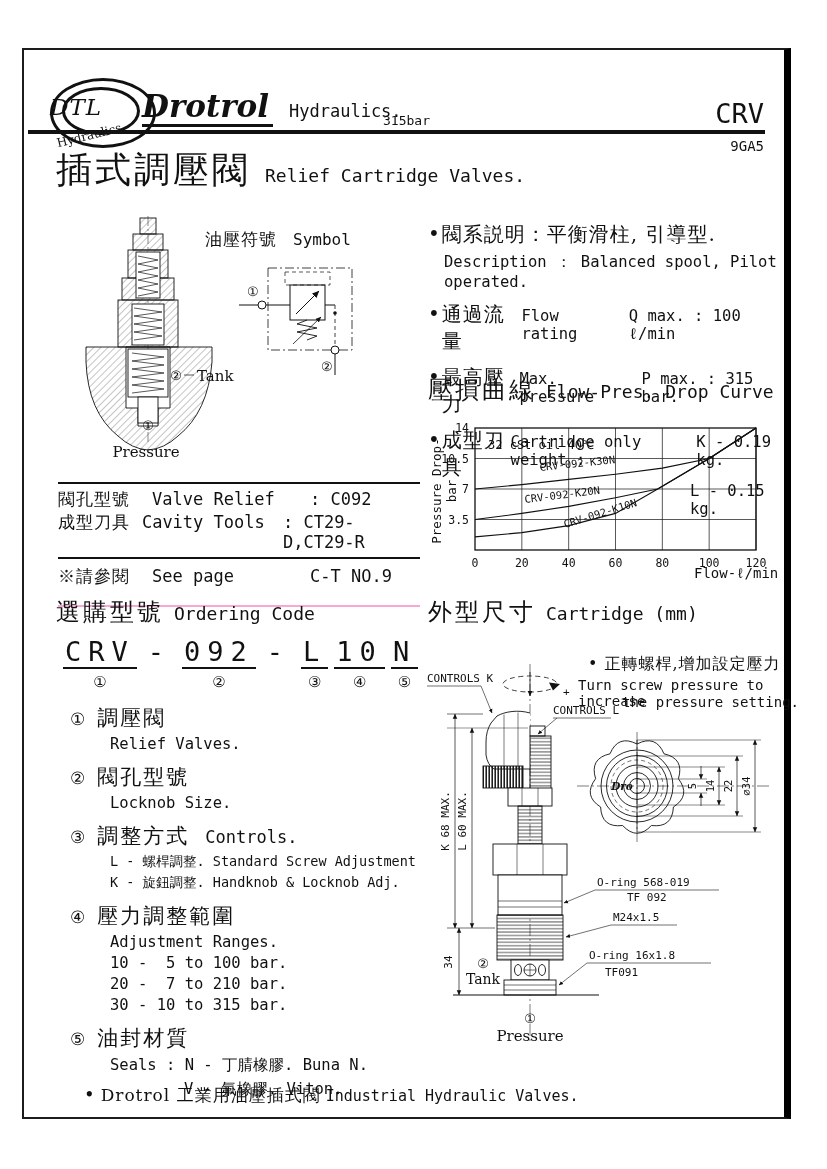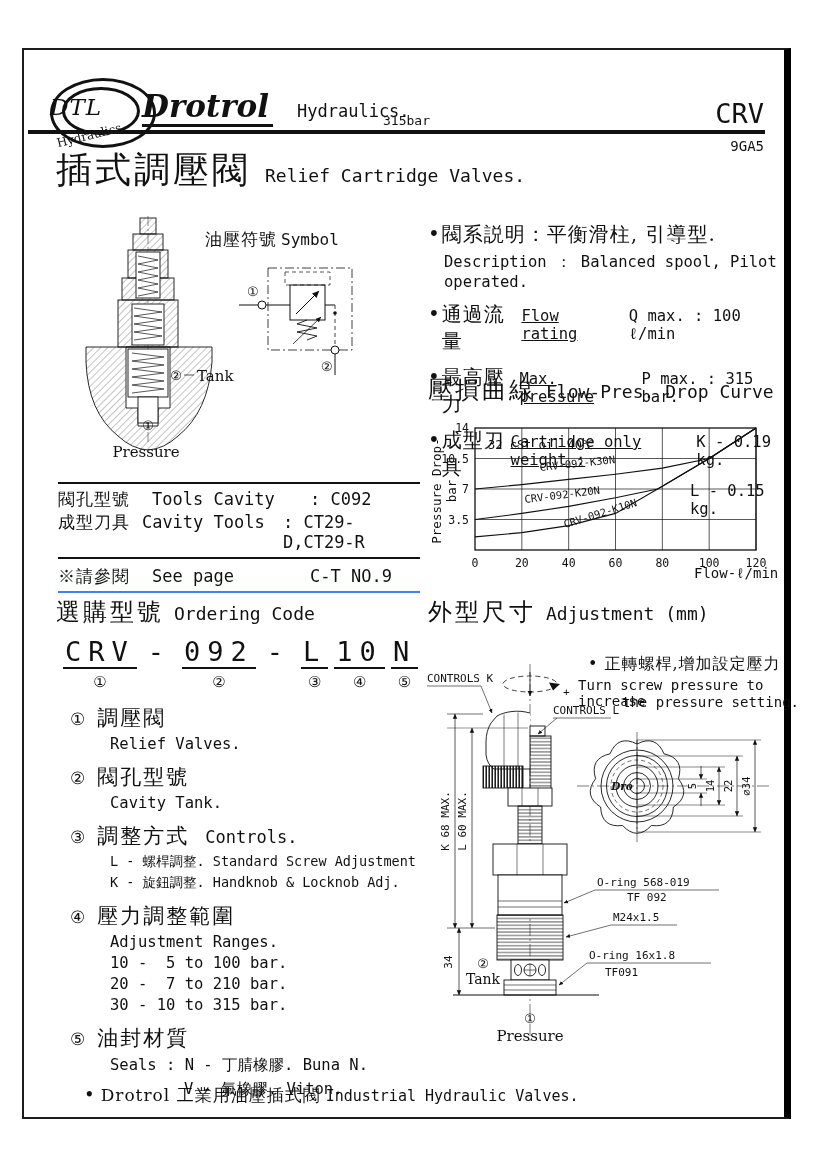--- a/index.html
+++ b/index.html
@@ -13,56 +13,56 @@
   .abs{position:absolute;}
   .frame{left:22px;top:48px;width:769px;height:1071px;border:2px solid #1c1c1c;
          border-right:7px solid #000;box-sizing:border-box;background:#fff;}
   
   .logo{left:50px;top:78px;width:106px;height:70px;}
   .logo .oe{position:absolute;left:0;top:0;width:100px;height:64px;border:3px solid #111;border-radius:50%;}
   .logo .ie{position:absolute;left:12px;top:9px;width:72px;height:42px;border:3px solid #111;border-radius:50%;}
   .logo .ab{position:absolute;left:0;top:16px;width:100px;text-align:left;
             font:italic 23px var(--serif);letter-spacing:1px;}
   .logo .arc{position:absolute;left:6px;top:50px;font:12px var(--serif);transform:rotate(-14deg);background:transparent;}
-  .brand{left:142px;top:88px;display:flex;align-items:baseline;gap:24px;}
+  .brand{left:142px;top:88px;display:flex;align-items:baseline;gap:16px;}
   .brand .b{font:italic 700 31px var(--serif);border-bottom:3px solid #111;padding:0 4px 0 0;}
   .brand .s{font:17px var(--mono);}
   .rating{left:383px;top:113px;font:13px var(--mono);}
   .pcode{left:700px;top:98px;width:64px;text-align:right;font:27px var(--mono);}
   .rule{left:28px;top:130px;width:737px;height:4px;background:#111;}
   .gcode{left:700px;top:138px;width:64px;text-align:right;font:14px var(--mono);}
   .title{left:56px;top:146px;display:flex;align-items:baseline;gap:14px;}
   .title .zh{font:36px var(--serif);letter-spacing:3px;}
   .title .en{font:18px var(--mono);}
   
   .h2{display:flex;align-items:baseline;gap:10px;}
   .h2 .zh{font:24px var(--serif);letter-spacing:3px;}
   .h2 .en{font:18px var(--mono);}
   
   .specs{left:428px;top:212px;width:360px;}
   .sp-row{display:flex;align-items:baseline;margin-top:9px;}
   .sp-row .bu{font:20px var(--serif);margin-right:2px;}
   .sp-row .zh{font:20px var(--serif);letter-spacing:1px;}
-  .sp-row .en{font:15.5px var(--mono);text-decoration:underline;}
+  .sp-row .en{font:15.5px var(--mono);}
   .sp-row .val{font:15.5px var(--mono);margin-left:10px;}
   .sp-sub{font:15.5px var(--mono);margin:4px 0 10px 16px;}
   .sp-sub2{font:15.5px var(--mono);margin:1px 0 0 262px;}
   
   .chart{left:428px;top:414px;width:365px;height:185px;}
   .chart svg{position:absolute;left:0;top:0;}
   .ylab{position:absolute;left:-44px;top:62px;width:120px;text-align:center;
         transform:rotate(-90deg);font:12.5px var(--mono);}
   .xlab{position:absolute;left:266px;top:151px;font:14px var(--mono);}
   .tick{font:11.5px var(--mono);fill:#111;}
   .ann{font:12px var(--mono);fill:#111;}
   .clabel{font:10.5px var(--mono);fill:#111;}
   
   .ctable{left:58px;top:482px;width:362px;border-top:2px solid #111;}
   .ct-body{border-bottom:2px solid #111;padding:4px 0 5px 0;}
-  .ct-note{border-bottom:2px solid #3b82f6;padding:6px 0 3px 0;}
+  .ct-note{border-bottom:2px solid #f9a8d4;padding:6px 0 17px 0;}
   .ct-row{display:flex;align-items:baseline;line-height:25px;}
   .ct-zh{width:94px;font:17px var(--serif);letter-spacing:1px;}
   .ct-en{width:158px;font:17px var(--mono);}
   .ct-val{font:17px var(--mono);}
   
   .ocode{left:60px;top:636px;display:flex;align-items:flex-start;}
   .seg{text-align:center;margin:0 3px;}
   .seg .tx{display:block;font:27px var(--mono);letter-spacing:7px;line-height:31px;padding:0 2px;}
   .seg.u .tx{border-bottom:2px solid #111;}
   .seg .mk{display:block;font:15px var(--mono);margin-top:4px;}
@@ -85,21 +85,21 @@
   .mt2{font:10.5px var(--mono);}
   .sf{font:14px var(--serif);}
   .sf2{font:15px var(--serif);}
   .ci{font:13px var(--mono);}
   .dro{font:italic 700 10.5px var(--serif);}
   
   .foot{left:84px;top:1084px;display:flex;align-items:baseline;}
   .foot .bu{font:18px var(--serif);margin-right:6px;}
   .foot .zh{font:17px var(--serif);letter-spacing:1px;}
   .foot .en{font:15px var(--mono);margin-left:5px;}
-  .symlab{left:205px;top:228px;display:flex;align-items:baseline;gap:4px;}
+  .symlab{left:205px;top:228px;display:flex;align-items:baseline;gap:16px;}
   .symlab .zh{font:17px var(--serif);letter-spacing:1px;}
   .symlab .en{font:16px var(--mono);}
 </style>
 </head>
 <body>
 
 <div class="page">
 
   <svg width="0" height="0" style="position:absolute">
     <defs>
@@ -251,21 +251,21 @@
         <text x="97" y="89" class="clabel" transform="rotate(-7 97 89)">CRV-092-K20N</text>
         <text x="137" y="114" class="clabel" transform="rotate(-17 137 114)">CRV-092-K10N</text>
       </svg>
     <div class="xlab">Flow-ℓ/min</div>
   </div>
 
   <div class="abs ctable">
     <div class="ct-body">
       <div class="ct-row">
         <span class="ct-zh">閥孔型號</span>
-        <span class="ct-en">Tools Cavity</span>
+        <span class="ct-en">Valve Relief</span>
         <span class="ct-val">: C092</span>
       </div>
       <div class="ct-row">
         <span class="ct-zh">成型刀具</span>
         <span class="ct-en">Cavity Tools</span>
         <span class="ct-val">: CT29-D,CT29-R</span>
       </div>
     </div>
     <div class="ct-note">
       <div class="ct-row">
@@ -312,21 +312,21 @@
   <div class="abs oitems">
     <div class="oc-h">
       <span class="m">①</span>
       <span class="zh">調壓閥</span>
     </div>
     <div class="oc-s">Relief Valves.</div>
     <div class="oc-h">
       <span class="m">②</span>
       <span class="zh">閥孔型號</span>
     </div>
-    <div class="oc-s">Cavity Tank.</div>
+    <div class="oc-s">Locknob Size.</div>
     <div class="oc-h">
       <span class="m">③</span>
       <span class="zh">調整方式</span>
       <span class="en">Controls.</span>
     </div>
     <div class="oc-s small">L - 螺桿調整. Standard Screw Adjustment</div>
     <div class="oc-s small">K - 旋鈕調整. Handknob &amp; Locknob Adj.</div>
     <div class="oc-h">
       <span class="m">④</span>
       <span class="zh">壓力調整範圍</span>
@@ -338,21 +338,21 @@
     <div class="oc-h">
       <span class="m">⑤</span>
       <span class="zh">油封材質</span>
     </div>
     <div class="oc-s">Seals : N - 丁腈橡膠. Buna N.</div>
     <div class="oc-s ind">V - 氟橡膠. Viton.</div>
   </div>
 
   <div class="abs h2" style="left:428px;top:596px">
     <span class="zh">外型尺寸</span>
-    <span class="en">Adjustment (mm)</span>
+    <span class="en">Cartridge (mm)</span>
   </div>
 
   <div class="abs dnote-zh"><span>•</span> <span>正轉螺桿,增加設定壓力</span></div>
   <div class="abs dnote-e1">Turn screw pressure to increase</div>
   <div class="abs dnote-e2">the pressure setting.</div>
 
   <svg class="abs" style="left:425px;top:638px" width="370" height="412" viewBox="0 0 370 412">
     <g stroke="#111" fill="none" stroke-width="0.9">
       <line x1="105" y1="26" x2="105" y2="404" stroke-width="0.55" stroke-dasharray="12 3 2 3"></line>
       <ellipse cx="105" cy="46" rx="27" ry="8" stroke-dasharray="5 3.5" stroke-width="0.8"></ellipse>

